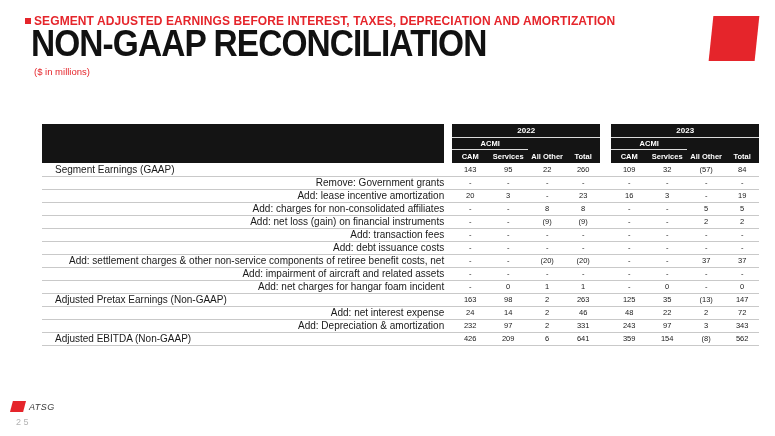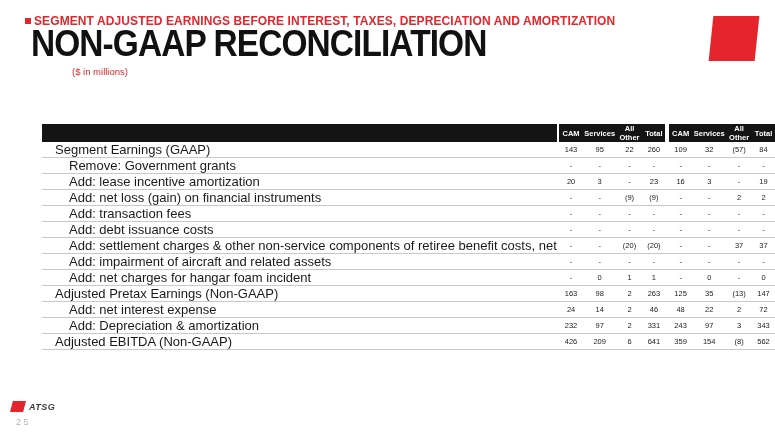--- a/index.html
+++ b/index.html
@@ -11,21 +11,21 @@
   }
   .eyebrow {
     position:absolute; left:25px; top:14px; display:flex; align-items:center;
     color:var(--red); font-weight:bold; font-size:12px; letter-spacing:0.1px; white-space:nowrap;
   }
   .eyebrow-bullet { width:6px; height:6px; background:var(--red); display:inline-block; margin-right:3px; flex:none; }
   .page-title {
     position:absolute; left:31px; top:23px; color:#111; font-weight:bold; font-size:36px;
     letter-spacing:-1px; white-space:nowrap; transform:scaleX(0.93); transform-origin:left top;
   }
-  .subtitle { position:absolute; left:34px; top:66px; color:var(--red); font-size:9.5px;margin-left:38px; }
+  .subtitle { position:absolute; left:34px; top:66px; color:var(--red); font-size:9.5px; }
   .corner-accent {
     position:absolute; left:711px; top:16px; width:46px; height:45px;
     background:var(--red); transform:skewX(-6deg);
   }
 
   table.recon { position:absolute; left:42px; top:124px; border-collapse:collapse; table-layout:fixed; }
   col.c-label { width:280px; } col.c-g1 { width:8px; } col.c-g2 { width:11px; }
   col.c-cam { width:36px; } col.c-svc { width:40px; } col.c-oth { width:38px; } col.c-tot { width:34px; }
 
   thead th { background:var(--hblack); color:#fff; font-weight:bold; text-align:center; padding:0; }
@@ -33,29 +33,29 @@
   tr.year-row th { height:13px; font-size:8px; }
   tr.acmi-row th { height:12px; font-size:7.5px; }
   tr.cols-row th { height:14px; font-size:7.5px; }
   th.year { border-bottom:1px solid rgba(255,255,255,0.85); }
   th.acmi { border-bottom:1px solid rgba(255,255,255,0.85); }
 
   tbody td {
     height:13px; border-bottom:1px solid var(--rowline); padding:0;
     font-size:7.5px; color:#1a1a1a; text-align:center; vertical-align:middle;
   }
-  tbody td.label { text-align:left; padding-left:13px; white-space:nowrap; overflow:visible; font-size:13px; }
-  tbody tr.indent-1 td.label { padding-left:27px; }
+  tbody td.label { text-align:left; padding-left:13px; white-space:nowrap; overflow:visible; font-size:10px; }
+  tbody tr.indent-1 td.label { padding-left:27px;text-align:right; }
 
   .logo { position:absolute; left:10px; top:401px; display:flex; align-items:center; }
   .logo-flag {
     width:16px; height:11px; background:var(--red); margin-right:3px;
     clip-path:polygon(18% 0, 100% 0, 82% 100%, 0 100%);
   }
-  .logo-text { font-size:9px; font-weight:bold; font-style:italic; color:#3a3a3a; letter-spacing:0.5px; }
+  .logo-text { font-size:9px; font-weight:normal; font-style:italic; color:#3a3a3a; letter-spacing:0.5px; }
   .page-number { position:absolute; left:16px; top:417px; font-size:9px; color:#b3b3b3; letter-spacing:2.5px; }
 </style>
 </head>
 <body>
 
 <div class="slide" style="--red: #E5252B; --hblack: #141414; --rowline: #c9c9c9;">
 
   <div class="eyebrow">
     <span class="eyebrow-bullet"></span>
     <span>SEGMENT ADJUSTED EARNINGS BEFORE INTEREST, TAXES, DEPRECIATION AND AMORTIZATION</span>
@@ -73,20 +73,36 @@
         <col class="c-svc">
         <col class="c-oth">
         <col class="c-tot">
       <col class="c-g2">
       <col class="c-cam">
         <col class="c-svc">
         <col class="c-oth">
         <col class="c-tot">
     </colgroup>
     <thead>
+      <tr class="year-row">
+        <th></th>
+        <th class="hgap"></th>
+        <th class="year" colspan="4">2022</th>
+        <th class="hgap"></th>
+        <th class="year" colspan="4">2023</th>
+      </tr>
+      <tr class="acmi-row">
+        <th></th>
+        <th class="hgap"></th>
+        <th class="acmi" colspan="2">ACMI</th>
+        <th colspan="2"></th>
+        <th class="hgap"></th>
+        <th class="acmi" colspan="2">ACMI</th>
+        <th colspan="2"></th>
+      </tr>
       <tr class="cols-row">
         <th></th>
         <th class="hgap"></th>
         <th>CAM</th>
         <th>Services</th>
         <th>All Other</th>
         <th>Total</th>
         <th class="hgap"></th>
         <th>CAM</th>
         <th>Services</th>
@@ -128,20 +144,33 @@
           <td class="val">3</td>
           <td class="val">-</td>
           <td class="val">23</td>
           <td class="gapcell"></td>
           <td class="val">16</td>
           <td class="val">3</td>
           <td class="val">-</td>
           <td class="val">19</td>
         </tr>
         <tr class="indent-1">
+          <td class="label">Add: charges for non-consolidated affiliates</td>
+          <td class="gapcell"></td>
+          <td class="val">-</td>
+          <td class="val">-</td>
+          <td class="val">8</td>
+          <td class="val">8</td>
+          <td class="gapcell"></td>
+          <td class="val">-</td>
+          <td class="val">-</td>
+          <td class="val">5</td>
+          <td class="val">5</td>
+        </tr>
+        <tr class="indent-1">
           <td class="label">Add: net loss (gain) on financial instruments</td>
           <td class="gapcell"></td>
           <td class="val">-</td>
           <td class="val">-</td>
           <td class="val">(9)</td>
           <td class="val">(9)</td>
           <td class="gapcell"></td>
           <td class="val">-</td>
           <td class="val">-</td>
           <td class="val">2</td>

